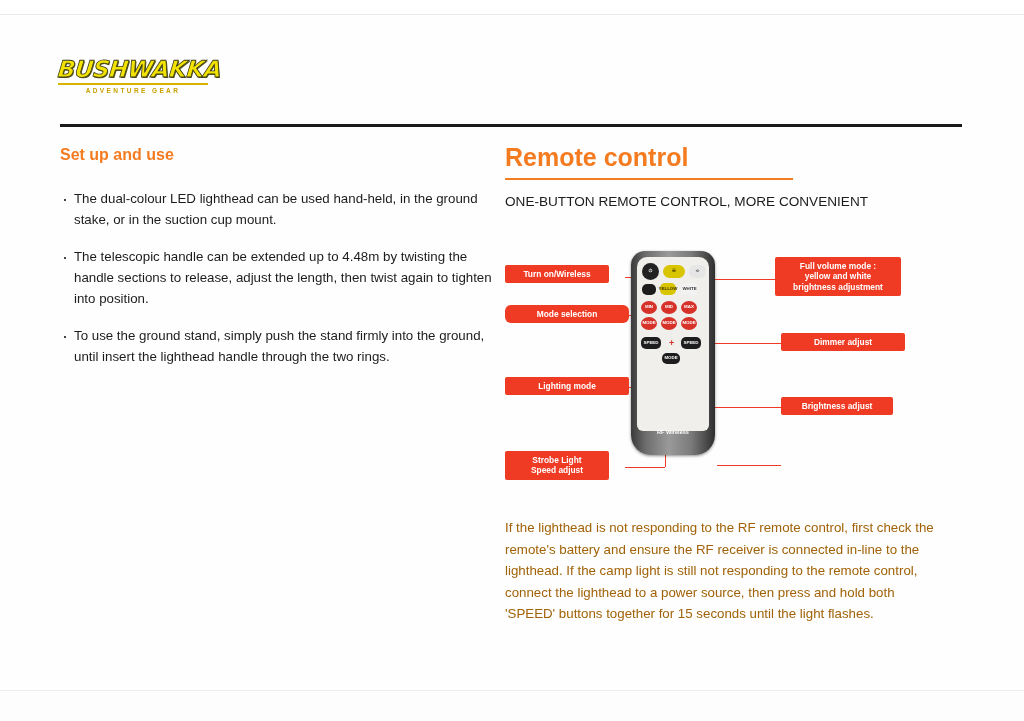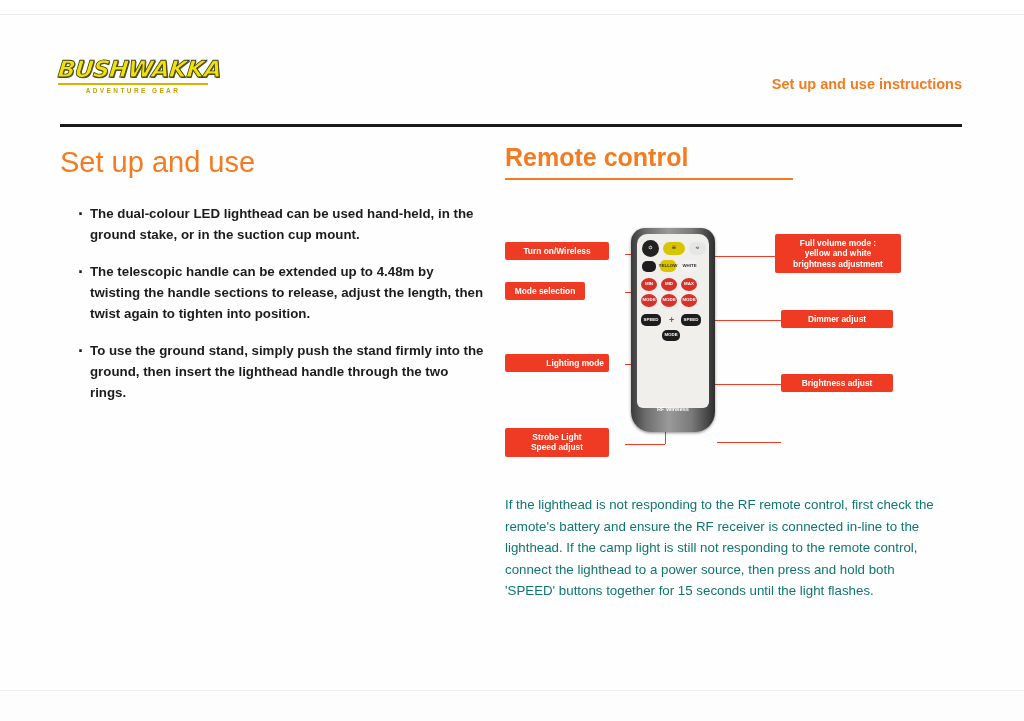--- a/index.html
+++ b/index.html
@@ -85,30 +85,29 @@
   }
 
   
   .col-left {
     position: absolute;
     left: 60px;
     top: 146px;
     width: 440px;
   }
   .h1 {
-    font-size: 29px;
-    font-weight: normal;
+    font-size: 16px;
+    font-weight: bold;
     color: #f47b20;
     margin: 0 0 24px 0;
   }
   .bullets {
-    margin: 16px;
+    margin: 0;
     padding: 0;
     list-style: none;
-    font-weight: bold;
   }
   .bullets li {
     position: relative;
     padding-left: 14px;
     margin-bottom: 16px;
     font-size: 13.3px;
     line-height: 1.58;
     color: #1c1c1c;
   }
   .bullets li::before {
@@ -233,51 +232,51 @@
     font-size: 5.6px;
     color: #ffffff;
     font-weight: bold;
   }
 
   
   .note {
     margin-top: 10px;
     font-size: 13.3px;
     line-height: 1.62;
-    color: #0f766e;
+    color: #a16207;
   }
 </style>
 </head>
 <body>
 
 <div class="page">
 
   <div class="scan-edge-top"></div>
 
   <div class="brand">
     <div class="brand-name">BUSHWAKKA</div>
     <div class="brand-rule"></div>
     <div class="brand-sub">ADVENTURE GEAR</div>
   </div>
 
-  <div class="header-right">Set up and use instructions</div>
   <div class="header-rule"></div>
 
   <div class="col-left">
     <h1 class="h1">Set up and use</h1>
     <ul class="bullets">
       <li>The dual-colour LED lighthead can be used hand-held, in the ground stake, or in the suction cup mount.</li>
       <li>The telescopic handle can be extended up to 4.48m by twisting the handle sections to release, adjust the length, then twist again to tighten into position.</li>
-      <li>To use the ground stand, simply push the stand firmly into the ground, then insert the lighthead handle through the two rings.</li>
+      <li>To use the ground stand, simply push the stand firmly into the ground, until insert the lighthead handle through the two rings.</li>
     </ul>
   </div>
 
   <div class="col-right">
     <div class="h1-remote">Remote control</div>
     <div class="h1-remote-rule"></div>
+    <div class="subhead">ONE-BUTTON REMOTE CONTROL, MORE CONVENIENT</div>
 
     <div class="diagram">
 
       <div class="lead h" style="left:120px; top:60px; width:50px;"></div>
       <div class="lead v" style="left:170px; top:60px; height:22px;"></div>
 
       <div class="lead h" style="left:120px; top:98px; width:14px;"></div>
 
       <div class="lead h" style="left:120px; top:170px; width:14px;"></div>
 
@@ -285,29 +284,29 @@
       <div class="lead v" style="left:160px; top:214px; height:36px;"></div>
 
       <div class="lead v" style="left:196px; top:62px; height:20px;"></div>
       <div class="lead h" style="left:196px; top:62px; width:74px;"></div>
 
       <div class="lead h" style="left:204px; top:126px; width:72px;"></div>
       <div class="lead h" style="left:204px; top:190px; width:72px;"></div>
       <div class="lead h" style="left:212px; top:248px; width:64px;"></div>
 
       <div class="callout" style="left:0px; top:48px; width:104px;">Turn on/Wireless</div>
-      <div class="callout" style="left:0px; top:88px; width:80px;">Mode selection</div>
-      <div class="callout" style="left:0px; top:160px; width:104px;text-align:right;">Lighting mode</div>
+      <div class="callout" style="left:0px; top:88px; width:124px;border-radius:6px;">Mode selection</div>
+      <div class="callout" style="left:0px; top:160px; width:124px;">Lighting mode</div>
       <div class="callout" style="left:0px; top:234px; width:104px; white-space:pre-line;">Strobe Light
 Speed adjust</div>
 
       <div class="callout" style="left:270px; top:40px; width:126px; white-space:pre-line;">Full volume mode :
 yellow and white
 brightness adjustment</div>
-      <div class="callout" style="left:276px; top:116px; width:112px;">Dimmer adjust</div>
+      <div class="callout" style="left:276px; top:116px; width:124px;">Dimmer adjust</div>
       <div class="callout" style="left:276px; top:180px; width:112px;">Brightness adjust</div>
 
       <div class="remote">
         <div class="remote-inner">
           <div class="btn b-power">⏻</div>
           <div class="btn b-wide">☰</div>
           <div class="btn b-arrow">➪</div>
 
           <div class="btn b-r2a"></div>
           <div class="btn b-r2b">YELLOW</div>

